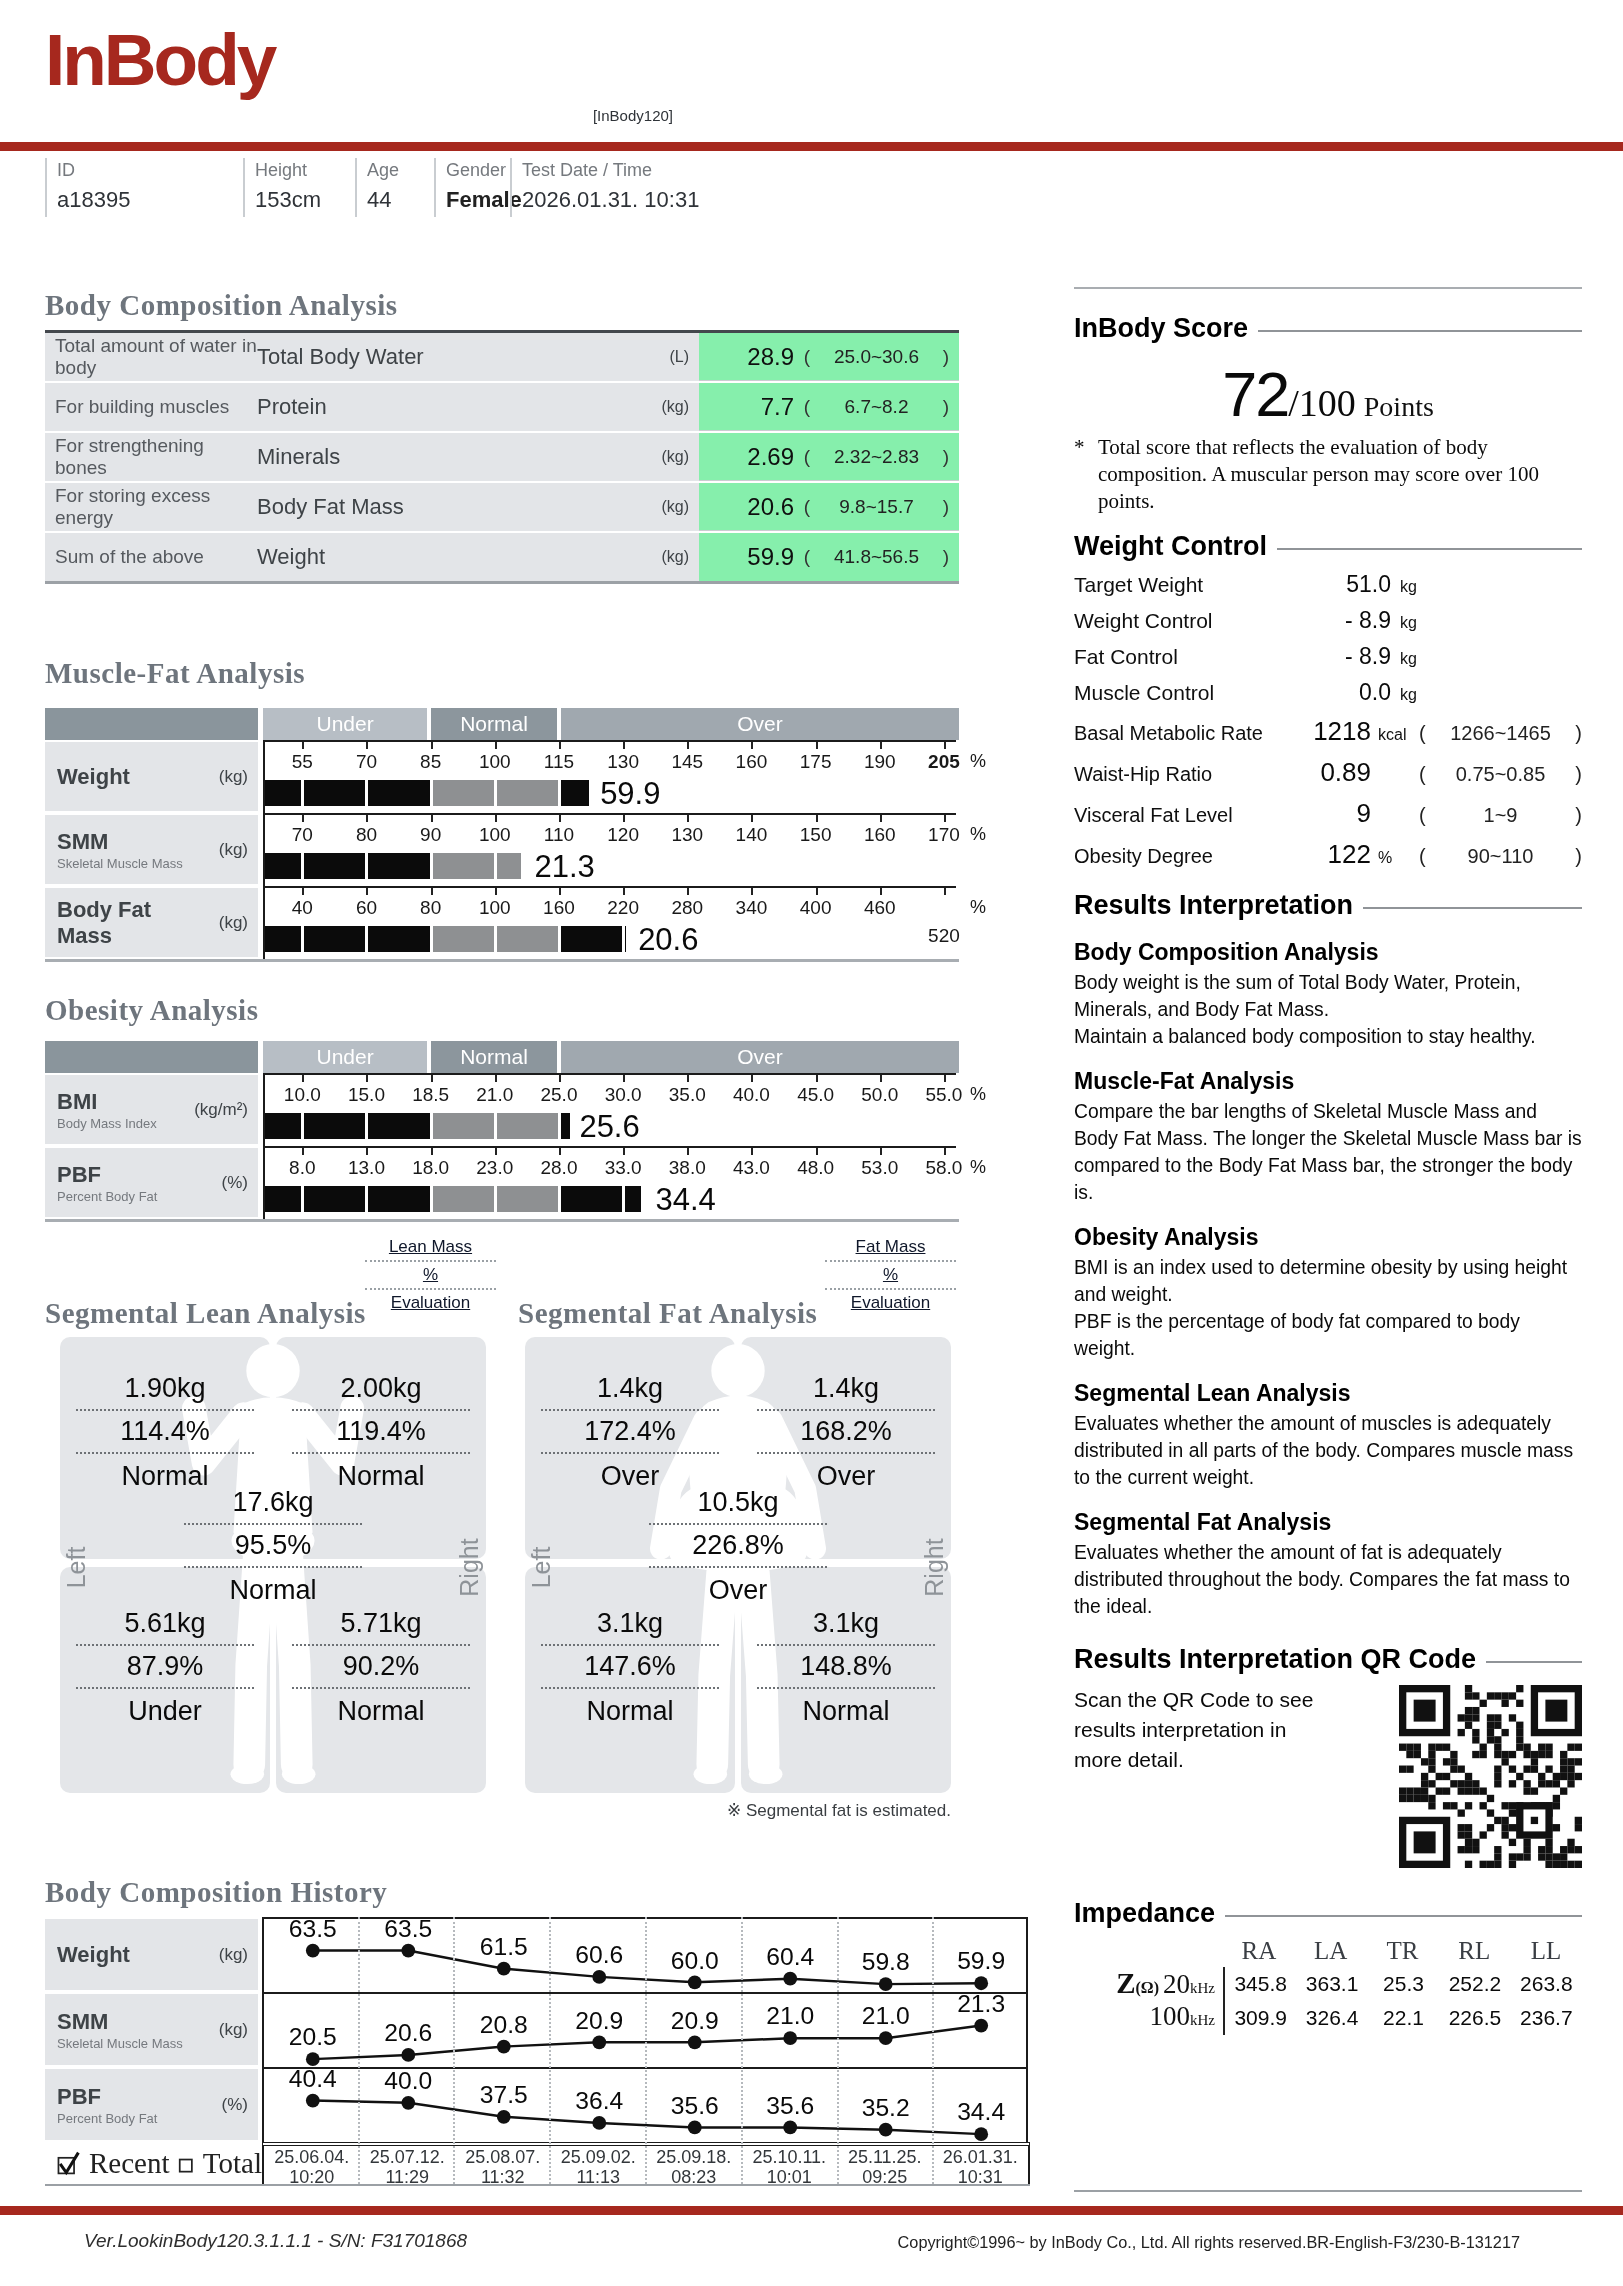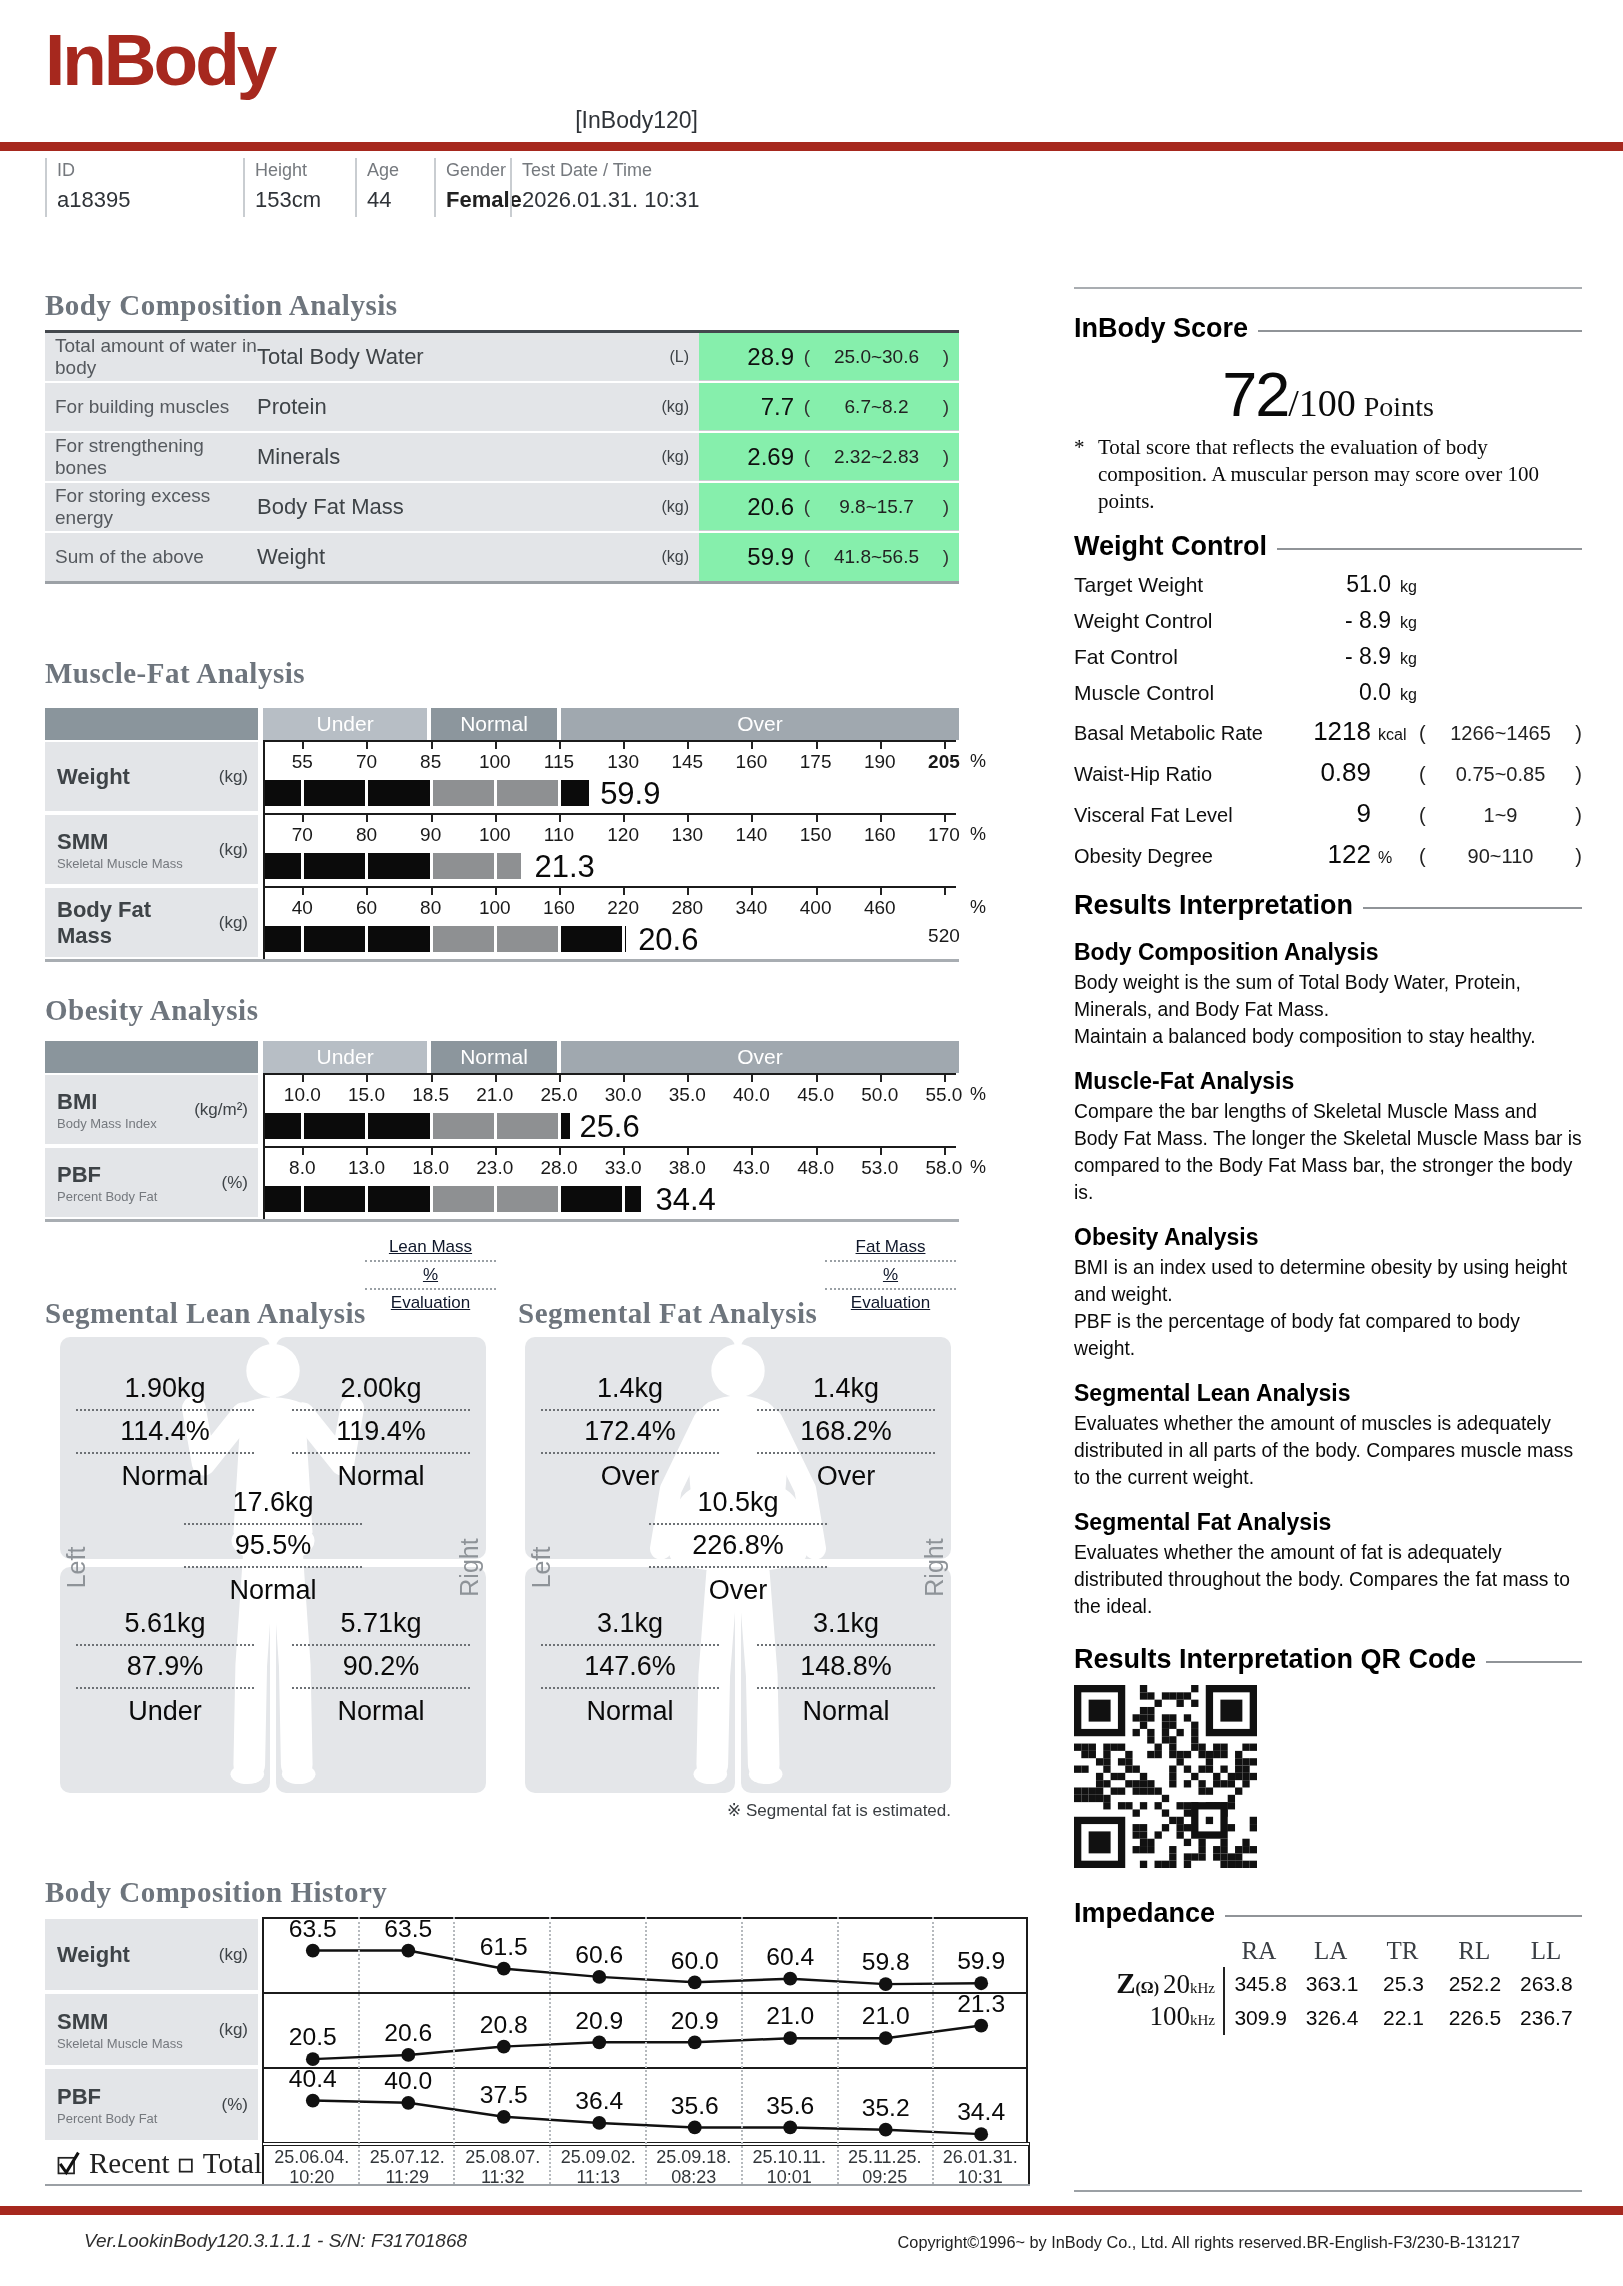--- a/index.html
+++ b/index.html
@@ -3,22 +3,22 @@
 <meta charset="utf-8">
 <style>
   * { margin:0; padding:0; box-sizing:border-box; }
   html,body { background:#fff; }
   .page{ position:relative; width:1624px; height:2287px; background:#fff;
          font-family:"Liberation Sans","DejaVu Sans",sans-serif; color:#111; overflow:hidden;}
 
   
   .logo{ position:absolute; left:45px; top:18px; font-size:73px; font-weight:700;
          letter-spacing:-3px; color:#A6281E; }
-  .model-wrap{ position:absolute; left:59px; top:107px; width:639px; text-align:right;
-         font-size:23px; color:#2F3338; }
+  .model-wrap{ position:absolute; left:34px; top:107px; width:639px; text-align:right;
+         font-size:15px; color:#2F3338; }
   .redbar{ position:absolute; left:0; top:142px; width:1624px; height:9px; background:#A6281E; }
   #id-row{ position:absolute; left:45px; top:158px; width:673px; display:flex; }
   .id-cell{ border-left:2px solid #C9CDD1; padding:2px 6px 4px 10px; }
   .id-label{ font-size:18px; color:#75797E; }
   .id-value{ font-size:22px; color:#2F3338; margin-top:6px; }
   .id-value.bold{ font-weight:700; color:#222; }
   .id-w0{width:198px}.id-w1{width:112px}.id-w2{width:79px}.id-w3{width:76px}.id-w4{width:198px}
 
   
   .leftcol{ position:absolute; left:45px; top:234px; width:985px; }
@@ -847,20 +847,23 @@
           <h3>Segmental Fat Analysis</h3>
           <p>Evaluates whether the amount of fat is adequately distributed throughout the body. Compares the fat mass to the ideal.</p>
         </div>
       </div>
 
     <div class="rc-h qr-head">
       <span>Results Interpretation QR Code</span>
         <span class="rule"></span>
     </div>
     <div class="qr-row">
+      <div class="qr-text">Scan the QR Code to see
+results interpretation in
+more detail.</div>
       <svg id="qr-svg" width="183" height="183" viewBox="0 0 185 185">
           <rect x="0" y="0" width="185" height="185" fill="#fff"></rect>
           <rect x="66.60000000000001" y="0" width="7.4" height="7.4" fill="#111"></rect>
           <rect x="118.4" y="0" width="7.4" height="7.4" fill="#111"></rect>
           <rect x="66.60000000000001" y="7.4" width="7.4" height="7.4" fill="#111"></rect>
           <rect x="74" y="7.4" width="7.4" height="7.4" fill="#111"></rect>
           <rect x="88.80000000000001" y="7.4" width="7.4" height="7.4" fill="#111"></rect>
           <rect x="96.2" y="7.4" width="7.4" height="7.4" fill="#111"></rect>
           <rect x="103.60000000000001" y="7.4" width="7.4" height="7.4" fill="#111"></rect>
           <rect x="111" y="7.4" width="7.4" height="7.4" fill="#111"></rect>

